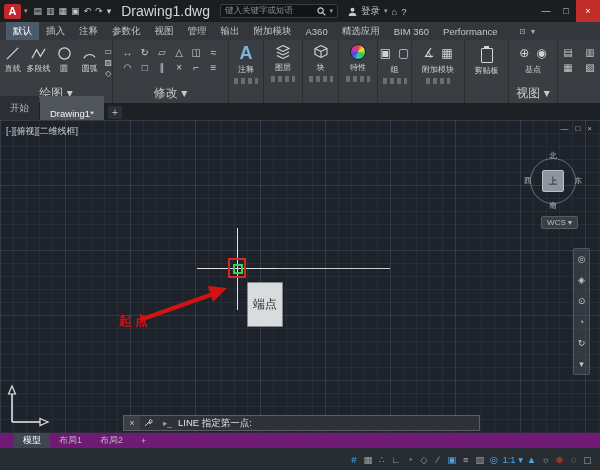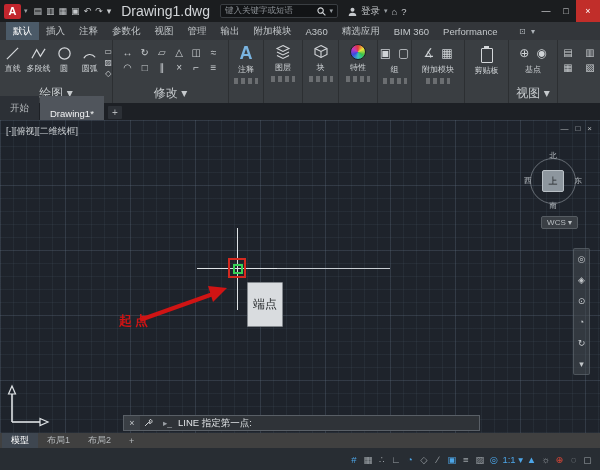--- a/index.html
+++ b/index.html
@@ -110,22 +110,22 @@
 
   .cmdbar{ position:absolute; left:123px; top:295px; width:357px; height:16px; background:#2f3338;
            border:1px solid #595f66; display:flex; align-items:center; }
   .cmd-close{ width:16px; height:100%; background:#3a3f45; color:#c3c7ca; font-size:9px;
               display:flex; align-items:center; justify-content:center; }
   .cmd-wrench{ width:16px; display:flex; align-items:center; justify-content:center; }
   .cmd-text{ color:#dfe2e5; font-size:9.5px; padding-left:7px; display:flex; gap:6px; align-items:center; white-space:nowrap; }
   .cmd-prefix{ color:#9ca1a6; font-size:8.5px; }
 
   
-  .layouttabs{ position:absolute; top:433px; left:0; right:0; height:15px; background:#404040;
-               display:flex; align-items:stretch; padding-left:2px; }
+  .layouttabs{ position:absolute; top:433px; left:0; right:0; height:15px; background:#701a75;
+               display:flex; align-items:stretch; padding-left:14px; }
   .ltab{ padding:0 9px; font-size:9px; color:#b5b9bc; display:flex; align-items:center; }
   .ltab.active{ background:#3e4650; color:#fff; }
   .statusbar{ position:absolute; top:448px; left:0; right:0; height:22px; background:#282d33;
               display:flex; align-items:center; justify-content:flex-end; padding-right:6px; gap:1px; }
   .sb-ic{ min-width:13px; text-align:center; font-size:9.5px; padding:0 1px; white-space:nowrap; }
   .sb-ic.on{ color:#4da6e8; } .sb-ic.off{ color:#9aa0a5; } .sb-ic.red{ color:#cf4436; }
   svg.lineart{ stroke:#d4d7da; fill:none; stroke-width:1.2; }
 </style>
 </head>
 <body>

